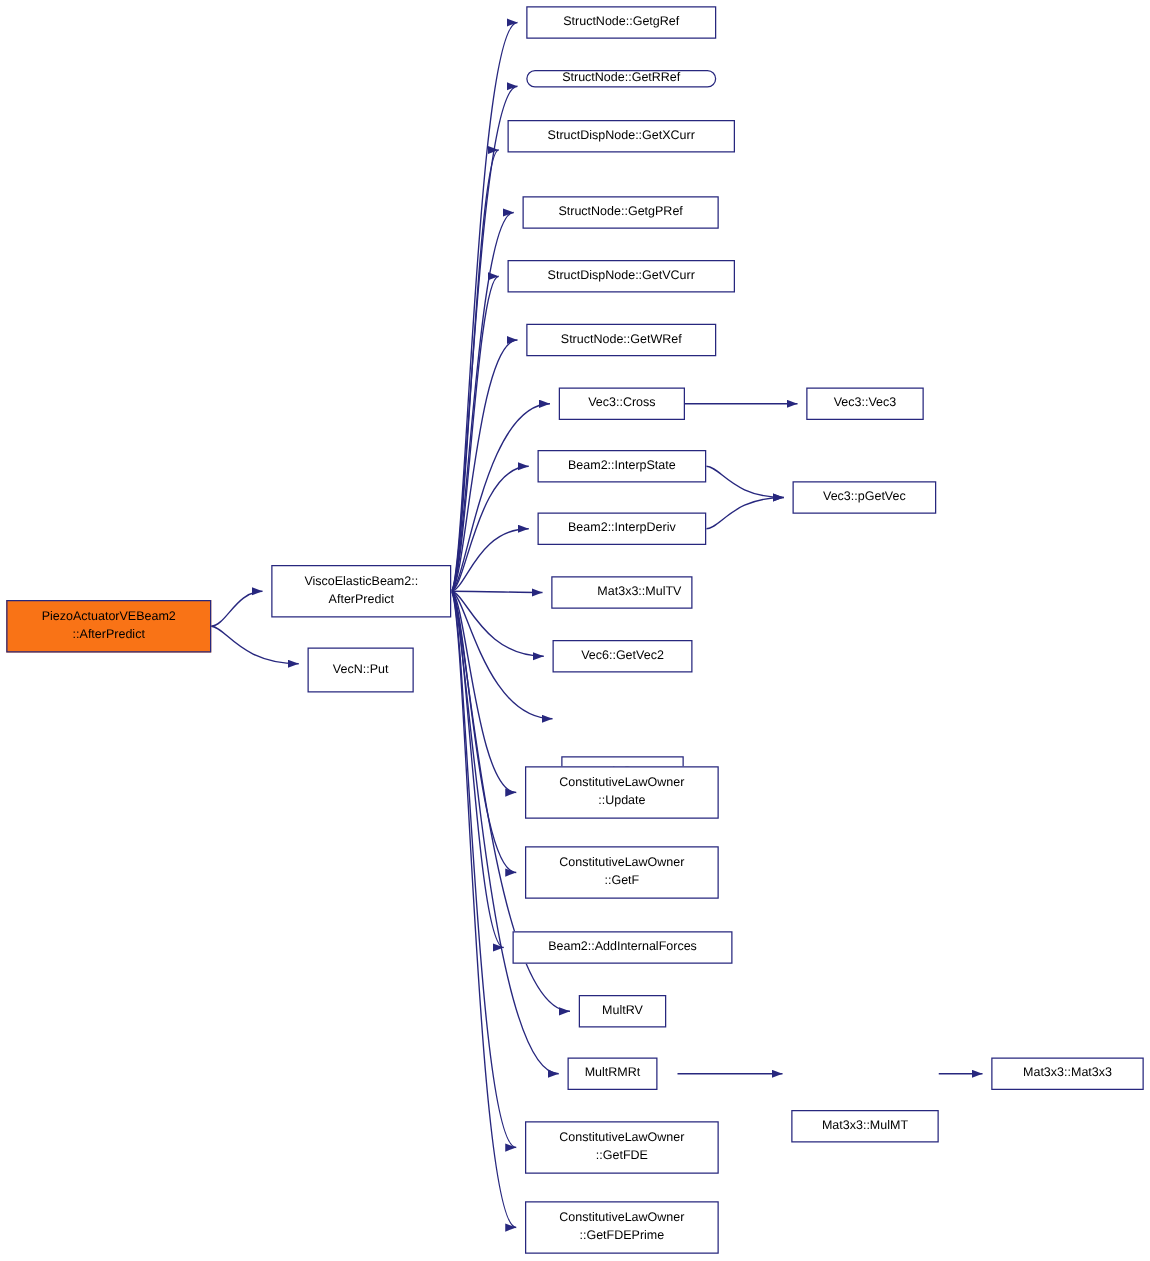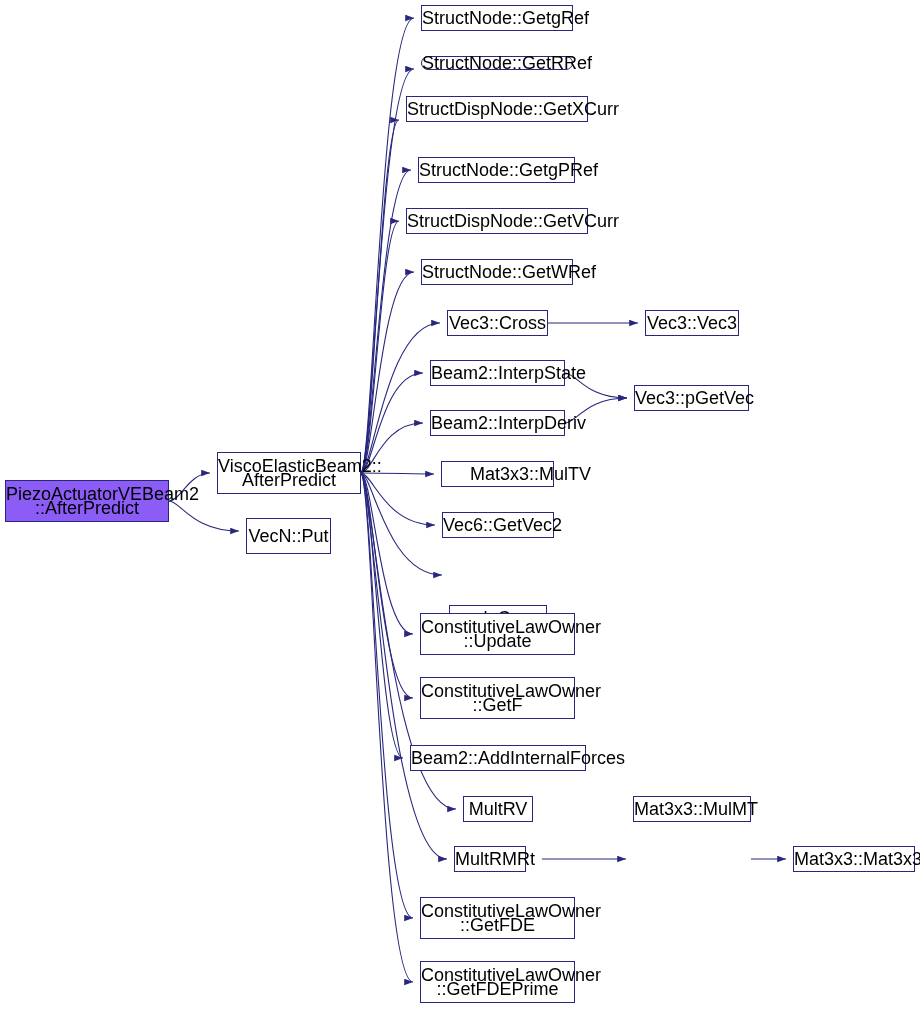--- a/index.html
+++ b/index.html
@@ -21,31 +21,31 @@
     top: 0;
     width: 920px;
     height: 1009px;
   }
   .node {
     position: absolute;
     box-sizing: border-box;
     border: 1px solid #27277e;
     background: #ffffff;
     color: #000000;
-    font-size: 18px;
+    font-size: 10px;
     line-height: 14px;
     display: flex;
     align-items: center;
     justify-content: center;
     text-align: center;
     white-space: pre-line;
     letter-spacing: 0px;
   }
   .node.highlight {
-    background: #8b5cf6;
+    background: #f97316;
   }
   .node .lbl {
     display: block;
     width: 100%;
   }
 </style>
 </head>
 <body>
 
 <div id="canvas">
@@ -104,20 +104,20 @@
       <div class="node" style="left: 441px; top: 461px; width: 113px; height: 26px; padding-left: 28px;"><span class="lbl">Mat3x3::MulTV</span></div>
       <div class="node" style="left: 442px; top: 512px; width: 112px; height: 26px;"><span class="lbl">Vec6::GetVec2</span></div>
       <div class="node" style="left: 449px; top: 562px; width: 98px; height: 26px; margin-top: 43px;"><span class="lbl">grad::Cross</span></div>
       <div class="node" style="left: 420px; top: 613px; width: 155px; height: 42px;"><span class="lbl">ConstitutiveLawOwner
 ::Update</span></div>
       <div class="node" style="left: 420px; top: 677px; width: 155px; height: 42px;"><span class="lbl">ConstitutiveLawOwner
 ::GetF</span></div>
       <div class="node" style="left: 410px; top: 745px; width: 176px; height: 26px;"><span class="lbl">Beam2::AddInternalForces</span></div>
       <div class="node" style="left: 463px; top: 796px; width: 70px; height: 26px;"><span class="lbl">MultRV</span></div>
       <div class="node" style="left: 454px; top: 846px; width: 72px; height: 26px;"><span class="lbl">MultRMRt</span></div>
-      <div class="node" style="left: 633px; top: 796px; width: 118px; height: 26px;"><span class="lbl">Mat3x3::MulMT</span></div>
+      <div class="node" style="left: 633px; top: 888px; width: 118px; height: 26px;"><span class="lbl">Mat3x3::MulMT</span></div>
       <div class="node" style="left: 793px; top: 846px; width: 122px; height: 26px;"><span class="lbl">Mat3x3::Mat3x3</span></div>
       <div class="node" style="left: 420px; top: 897px; width: 155px; height: 42px;"><span class="lbl">ConstitutiveLawOwner
 ::GetFDE</span></div>
       <div class="node" style="left: 420px; top: 961px; width: 155px; height: 42px;"><span class="lbl">ConstitutiveLawOwner
 ::GetFDEPrime</span></div>
     </div>
 </div>
 
 </body></html>

